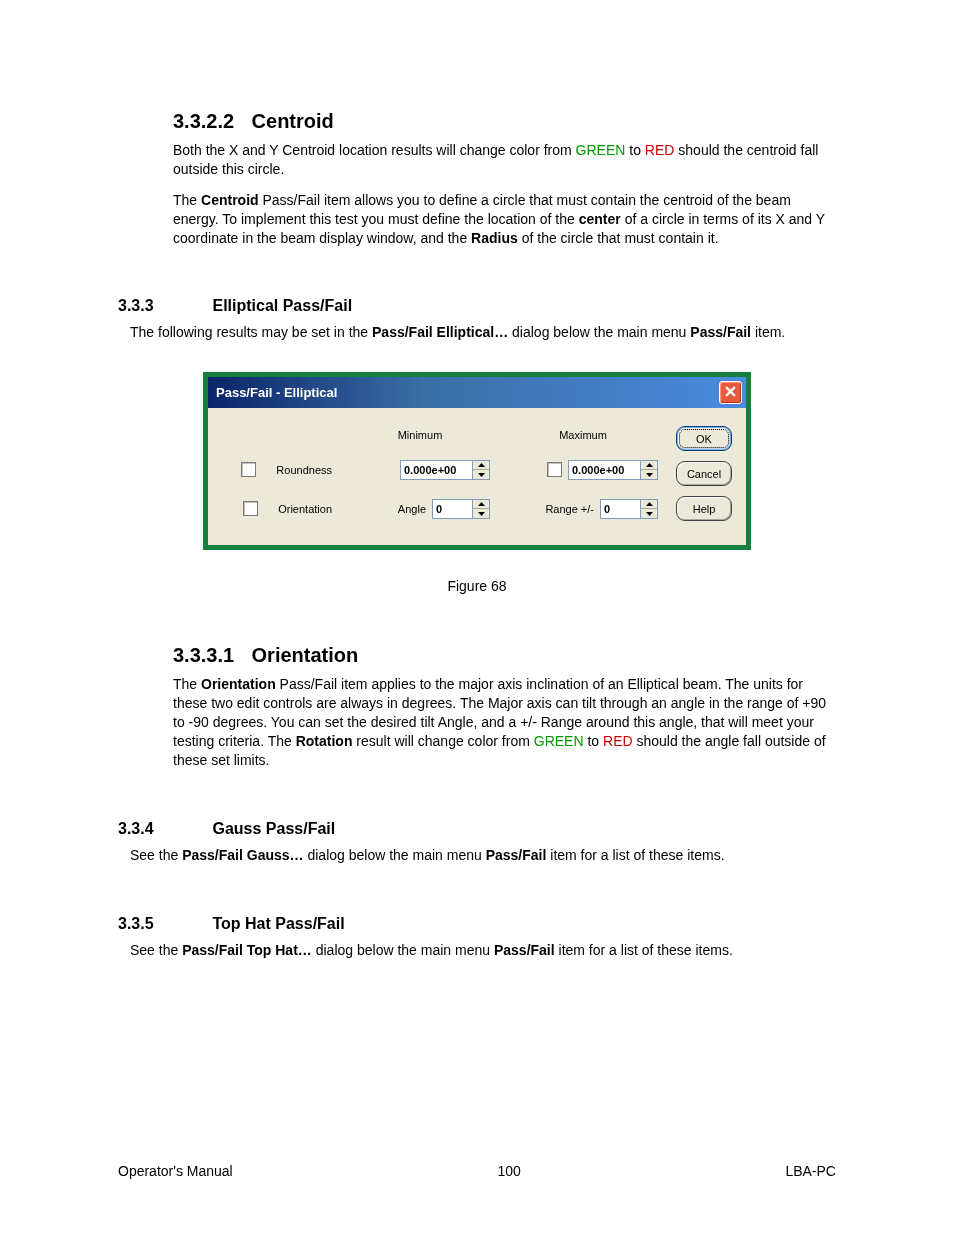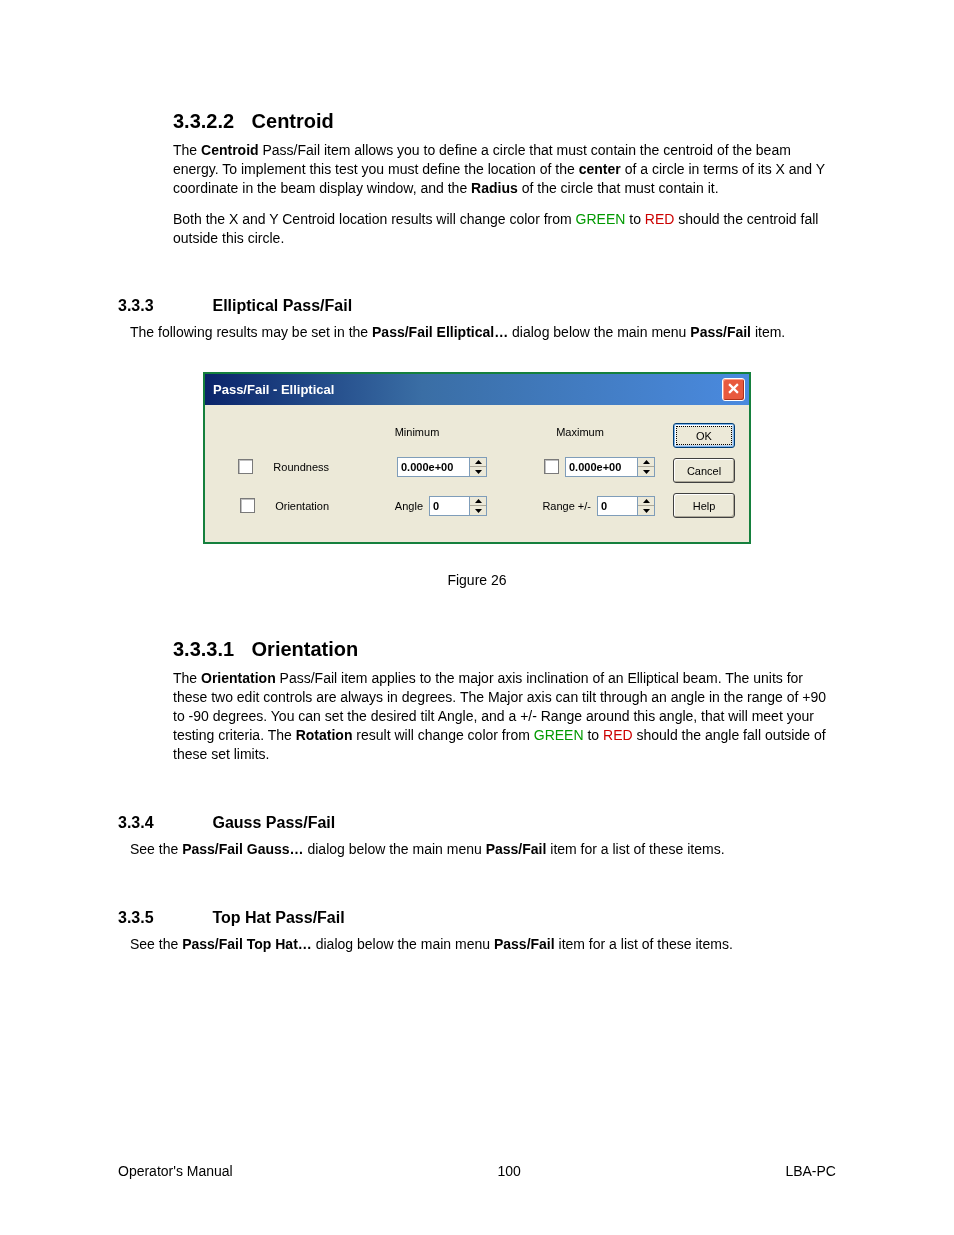--- a/index.html
+++ b/index.html
@@ -46,21 +46,21 @@
   }
   .green { color: #009900; }
   .red   { color: #cc0000; }
 
   
   .dlg-wrap {
     margin: 30px auto 0 auto;
     width: 548px;
   }
   .dlg {
-    border: 2px solid #15803d;
+    border: 5px solid #15803d;
     background: #ece9d8;
     font-family: Tahoma, Arial, sans-serif;
     font-size: 11px;
   }
   .titlebar {
     background: linear-gradient(to right, #0a246a, #3a6ea5 40%, #4a8adf);
     color: #fff;
     font-weight: bold;
     font-size: 13px;
     padding: 4px 4px 4px 8px;
@@ -153,21 +153,21 @@
   .btn-col {
     display: flex;
     flex-direction: column;
     gap: 10px;
     width: 78px;
   }
   .btn {
     height: 23px;
     background: #ece9d8;
     border: 1px solid #404040;
-    border-radius: 3px;
+    border-radius: 9px;
     box-shadow: inset 1px 1px 0 #fff, inset -1px -1px 0 #aca899;
     display: flex; align-items: center; justify-content: center;
     cursor: pointer;
   }
   .btn.default {
     outline: 1px dotted #000;
     outline-offset: -4px;
     border: 1px solid #003c74;
     box-shadow: 0 0 0 1px #7eb4ea inset, inset 2px 2px 0 #fff, inset -2px -2px 0 #c7d8ed;
   }
@@ -190,24 +190,24 @@
 <body>
 
 <div class="page">
 
   <div class="subsec-indent">
     <h3 class="subsec">
       <span class="sec-num">3.3.2.2</span>
       <span>Centroid</span>
     </h3>
     <p class="body-p">
-      <span>The </span><b>Centroid</b><span> Pass/Fail item allows you to define a circle that must contain the centroid of the beam energy.  To implement this test you must define the location of the </span><b>center</b><span> of a circle in terms of its X and Y coordinate in the beam display window, and the </span><b>Radius</b><span> of the circle that must contain it.</span>
+      <span>Both the X and Y Centroid location results will change color from </span><span class="green">GREEN</span><span> to </span><span class="red">RED</span><span> should the centroid fall outside this circle.</span>
     </p>
     <p class="body-p">
-      <span>Both the X and Y Centroid location results will change color from </span><span class="green">GREEN</span><span> to </span><span class="red">RED</span><span> should the centroid fall outside this circle.</span>
+      <span>The </span><b>Centroid</b><span> Pass/Fail item allows you to define a circle that must contain the centroid of the beam energy.  To implement this test you must define the location of the </span><b>center</b><span> of a circle in terms of its X and Y coordinate in the beam display window, and the </span><b>Radius</b><span> of the circle that must contain it.</span>
     </p>
   </div>
 
   <h2 class="mainsec">
     <span class="sec-num">3.3.3</span>
     <span>Elliptical Pass/Fail</span>
   </h2>
   <p class="body-p body-indent2">
     <span>The following results may be set in the </span><b>Pass/Fail Elliptical…</b><span> dialog below the main menu </span><b>Pass/Fail</b><span> item.</span>
   </p>
@@ -321,21 +321,21 @@
               <span>Cancel</span>
             </div>
           <div class="btn">
               <span>Help</span>
             </div>
         </div>
       </div>
     </div>
   </div>
 
-  <div class="fig-caption">Figure 26</div>
+  <div class="fig-caption">Figure 68</div>
 
   <div class="subsec-indent">
     <h3 class="subsec">
       <span class="sec-num">3.3.3.1</span>
       <span>Orientation</span>
     </h3>
     <p class="body-p">
       <span>The </span><b>Orientation</b><span> Pass/Fail item applies to the major axis inclination of an Elliptical beam.  The units for these two edit controls are always in degrees.  The Major axis can tilt through an angle in the range of +90 to -90 degrees.  You can set the desired tilt Angle, and a +/- Range around this angle, that will meet your testing criteria.  The </span><b>Rotation</b><span> result will change color from </span><span class="green">GREEN</span><span> to </span><span class="red">RED</span><span> should the angle fall outside of these set limits.</span>
     </p>
   </div>

